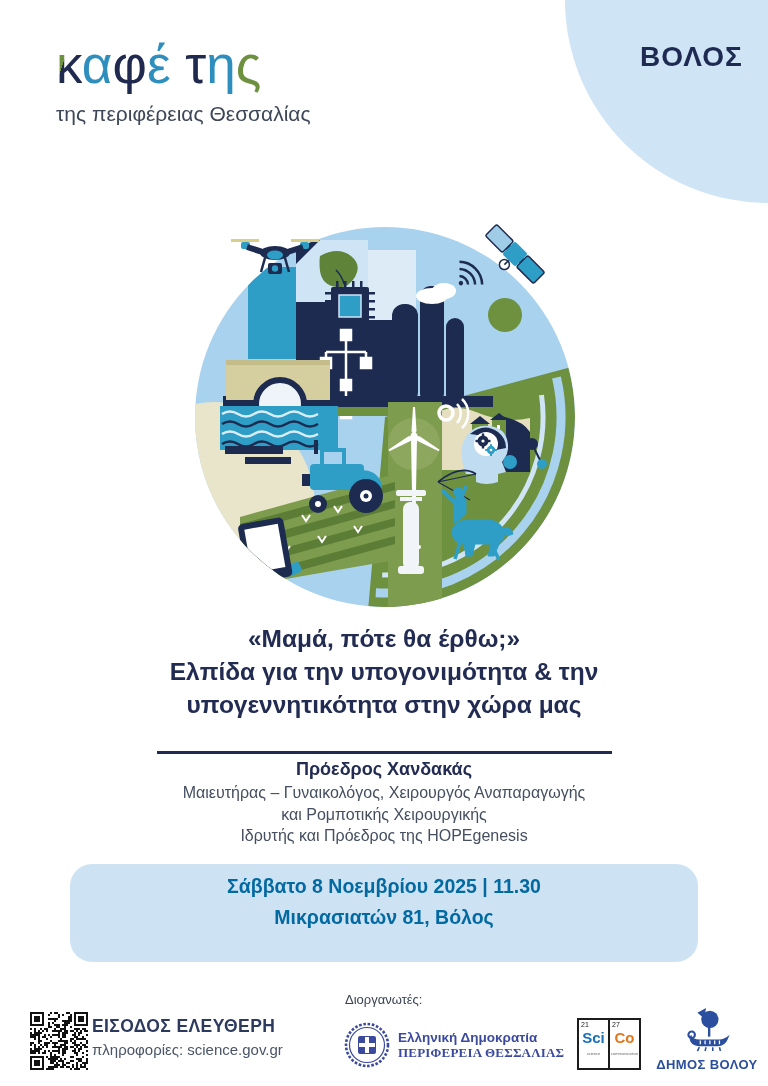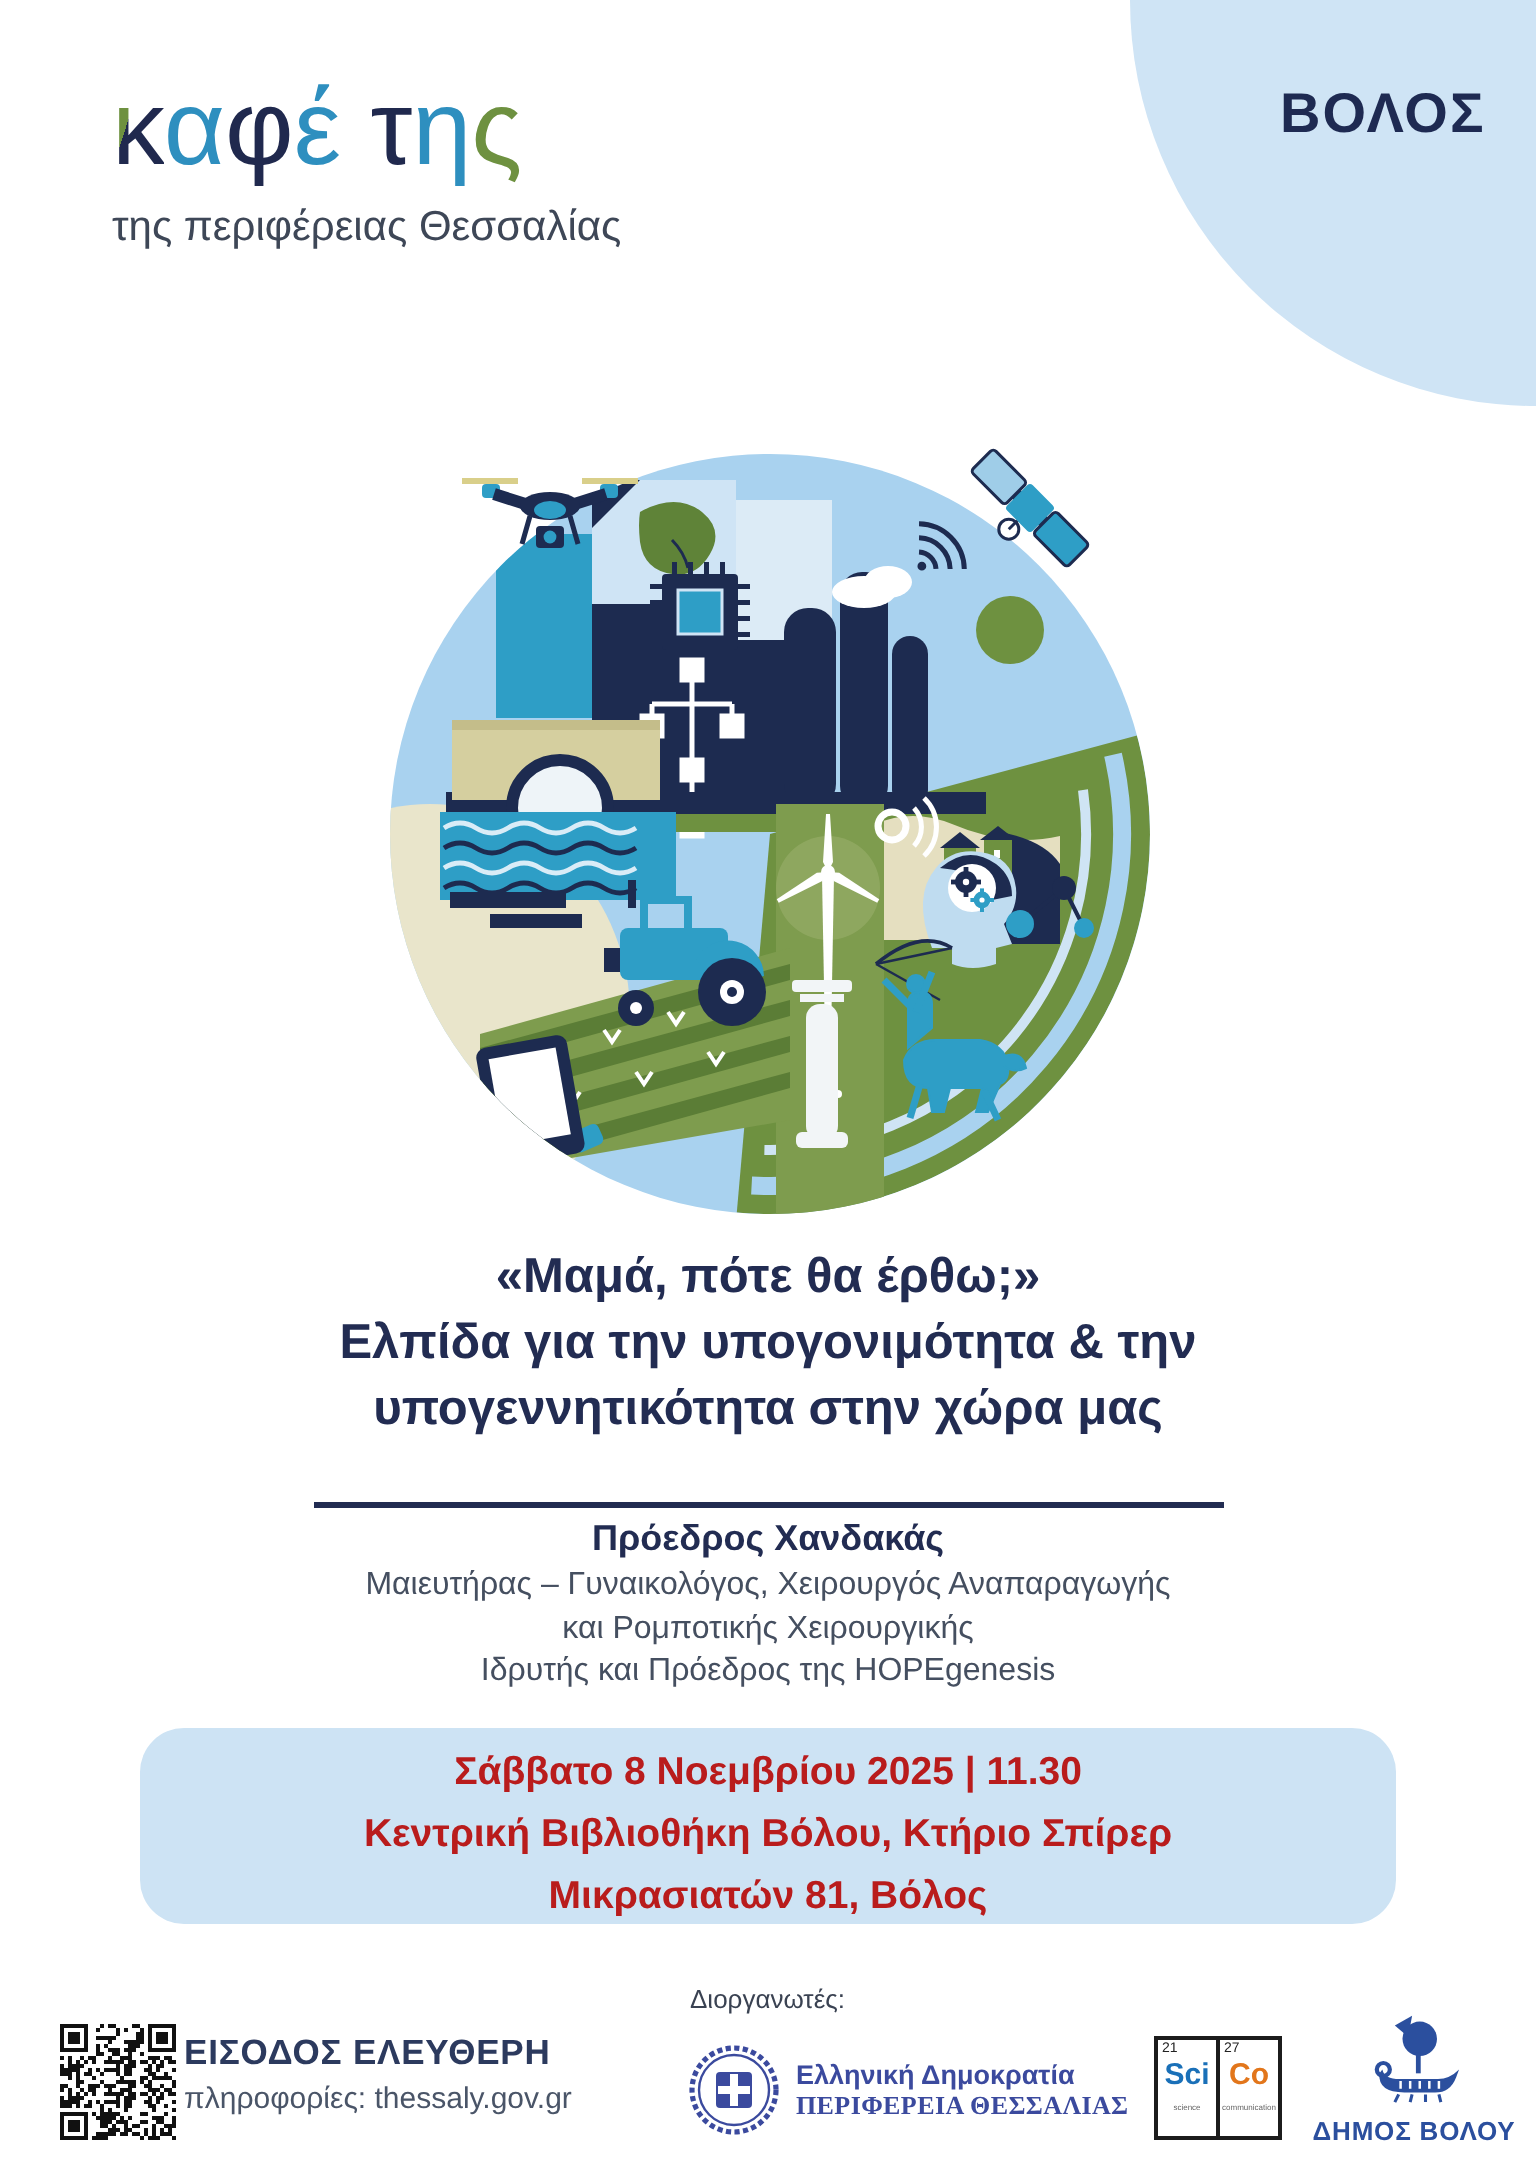--- a/index.html
+++ b/index.html
@@ -29,21 +29,21 @@
          font-size:24.5px;font-weight:700;line-height:33px;color:#222c52;}
   .divider{position:absolute;left:157px;top:751px;width:455px;height:2.5px;background:#222c52;}
   .speaker-name{position:absolute;left:0;top:759px;width:768px;text-align:center;
                 font-size:18px;font-weight:700;color:#222c52;}
   .speaker-roles{position:absolute;left:0;top:782px;width:768px;text-align:center;
                  font-size:16px;font-weight:400;line-height:21.5px;color:#454f60;}
 
   
   .event-box{position:absolute;left:70px;top:864px;width:628px;height:98px;
              border-radius:22px;background:#cde3f4;text-align:center;
-             color:#b91c1c;font-size:19.5px;font-weight:600;line-height:30px;
+             color:#0369a1;font-size:19.5px;font-weight:600;line-height:30px;
              padding-top:6px;box-sizing:border-box;}
   .event-box .line{display:block;margin-top:1px;}
 
   
   .qr{position:absolute;left:30px;top:1012px;width:58px;height:58px;}
   .entry{position:absolute;left:92px;top:1016px;font-size:17.5px;font-weight:700;
          letter-spacing:.4px;color:#2c3a5e;}
   .info{position:absolute;left:92px;top:1041px;font-size:15px;color:#4a5568;}
   .organizers{position:absolute;left:345px;top:992px;font-size:13px;color:#3a4252;}
   .region-logo{position:absolute;left:344px;top:1022px;display:flex;align-items:center;}
@@ -321,39 +321,38 @@
   <div class="divider"></div>
   <div class="speaker-name">Πρόεδρος Χανδακάς</div>
   <div class="speaker-roles">
     <div>Μαιευτήρας – Γυναικολόγος, Χειρουργός Αναπαραγωγής</div>
     <div>και Ρομποτικής Χειρουργικής</div>
     <div>Ιδρυτής και Πρόεδρος της HOPEgenesis</div>
   </div>
 
   <div class="event-box">
     <span class="line">Σάββατο 8 Νοεμβρίου 2025 | 11.30</span>
-    <span class="line">Κεντρική Βιβλιοθήκη Βόλου, Κτήριο Σπίρερ</span>
     <span class="line">Μικρασιατών 81, Βόλος</span>
   </div>
 
   <svg id="qr" class="qr" viewBox="0 0 29 29">
     <rect width="29" height="29" fill="#fff"></rect>
   <path d="M10,0h1v1h-1zM12,0h1v1h-1zM13,0h1v1h-1zM18,0h1v1h-1zM19,0h1v1h-1zM9,1h1v1h-1zM14,1h1v1h-1zM16,1h1v1h-1zM20,1h1v1h-1zM14,2h1v1h-1zM19,2h1v1h-1zM20,2h1v1h-1zM9,3h1v1h-1zM10,3h1v1h-1zM11,3h1v1h-1zM12,3h1v1h-1zM13,3h1v1h-1zM19,3h1v1h-1zM20,3h1v1h-1zM12,4h1v1h-1zM16,4h1v1h-1zM17,4h1v1h-1zM18,4h1v1h-1zM19,4h1v1h-1zM20,4h1v1h-1zM9,5h1v1h-1zM11,5h1v1h-1zM17,5h1v1h-1zM18,5h1v1h-1zM19,5h1v1h-1zM9,6h1v1h-1zM12,6h1v1h-1zM13,6h1v1h-1zM14,6h1v1h-1zM16,6h1v1h-1zM17,6h1v1h-1zM18,6h1v1h-1zM9,7h1v1h-1zM10,7h1v1h-1zM13,7h1v1h-1zM14,7h1v1h-1zM17,7h1v1h-1zM20,7h1v1h-1zM0,8h1v1h-1zM2,8h1v1h-1zM5,8h1v1h-1zM7,8h1v1h-1zM8,8h1v1h-1zM12,8h1v1h-1zM15,8h1v1h-1zM16,8h1v1h-1zM17,8h1v1h-1zM22,8h1v1h-1zM23,8h1v1h-1zM24,8h1v1h-1zM26,8h1v1h-1zM27,8h1v1h-1zM2,9h1v1h-1zM4,9h1v1h-1zM6,9h1v1h-1zM8,9h1v1h-1zM11,9h1v1h-1zM12,9h1v1h-1zM13,9h1v1h-1zM14,9h1v1h-1zM15,9h1v1h-1zM17,9h1v1h-1zM18,9h1v1h-1zM20,9h1v1h-1zM21,9h1v1h-1zM23,9h1v1h-1zM25,9h1v1h-1zM27,9h1v1h-1zM28,9h1v1h-1zM0,10h1v1h-1zM2,10h1v1h-1zM3,10h1v1h-1zM4,10h1v1h-1zM5,10h1v1h-1zM14,10h1v1h-1zM16,10h1v1h-1zM17,10h1v1h-1zM18,10h1v1h-1zM22,10h1v1h-1zM24,10h1v1h-1zM25,10h1v1h-1zM0,11h1v1h-1zM1,11h1v1h-1zM2,11h1v1h-1zM3,11h1v1h-1zM4,11h1v1h-1zM7,11h1v1h-1zM9,11h1v1h-1zM11,11h1v1h-1zM12,11h1v1h-1zM13,11h1v1h-1zM14,11h1v1h-1zM16,11h1v1h-1zM17,11h1v1h-1zM21,11h1v1h-1zM22,11h1v1h-1zM24,11h1v1h-1zM28,11h1v1h-1zM0,12h1v1h-1zM1,12h1v1h-1zM2,12h1v1h-1zM4,12h1v1h-1zM6,12h1v1h-1zM7,12h1v1h-1zM10,12h1v1h-1zM14,12h1v1h-1zM16,12h1v1h-1zM17,12h1v1h-1zM22,12h1v1h-1zM23,12h1v1h-1zM26,12h1v1h-1zM2,13h1v1h-1zM4,13h1v1h-1zM8,13h1v1h-1zM15,13h1v1h-1zM20,13h1v1h-1zM21,13h1v1h-1zM23,13h1v1h-1zM24,13h1v1h-1zM25,13h1v1h-1zM26,13h1v1h-1zM27,13h1v1h-1zM4,14h1v1h-1zM5,14h1v1h-1zM10,14h1v1h-1zM14,14h1v1h-1zM15,14h1v1h-1zM16,14h1v1h-1zM17,14h1v1h-1zM18,14h1v1h-1zM20,14h1v1h-1zM22,14h1v1h-1zM28,14h1v1h-1zM0,15h1v1h-1zM1,15h1v1h-1zM4,15h1v1h-1zM7,15h1v1h-1zM8,15h1v1h-1zM9,15h1v1h-1zM11,15h1v1h-1zM12,15h1v1h-1zM13,15h1v1h-1zM17,15h1v1h-1zM18,15h1v1h-1zM21,15h1v1h-1zM22,15h1v1h-1zM25,15h1v1h-1zM28,15h1v1h-1zM0,16h1v1h-1zM2,16h1v1h-1zM5,16h1v1h-1zM7,16h1v1h-1zM8,16h1v1h-1zM12,16h1v1h-1zM15,16h1v1h-1zM16,16h1v1h-1zM17,16h1v1h-1zM22,16h1v1h-1zM23,16h1v1h-1zM24,16h1v1h-1zM26,16h1v1h-1zM27,16h1v1h-1zM2,17h1v1h-1zM4,17h1v1h-1zM6,17h1v1h-1zM8,17h1v1h-1zM11,17h1v1h-1zM12,17h1v1h-1zM13,17h1v1h-1zM14,17h1v1h-1zM15,17h1v1h-1zM17,17h1v1h-1zM18,17h1v1h-1zM20,17h1v1h-1zM21,17h1v1h-1zM23,17h1v1h-1zM25,17h1v1h-1zM27,17h1v1h-1zM28,17h1v1h-1zM0,18h1v1h-1zM2,18h1v1h-1zM3,18h1v1h-1zM4,18h1v1h-1zM5,18h1v1h-1zM14,18h1v1h-1zM16,18h1v1h-1zM17,18h1v1h-1zM18,18h1v1h-1zM22,18h1v1h-1zM24,18h1v1h-1zM25,18h1v1h-1zM0,19h1v1h-1zM1,19h1v1h-1zM2,19h1v1h-1zM3,19h1v1h-1zM4,19h1v1h-1zM7,19h1v1h-1zM9,19h1v1h-1zM11,19h1v1h-1zM12,19h1v1h-1zM13,19h1v1h-1zM14,19h1v1h-1zM16,19h1v1h-1zM17,19h1v1h-1zM21,19h1v1h-1zM22,19h1v1h-1zM24,19h1v1h-1zM28,19h1v1h-1zM0,20h1v1h-1zM1,20h1v1h-1zM2,20h1v1h-1zM4,20h1v1h-1zM6,20h1v1h-1zM7,20h1v1h-1zM10,20h1v1h-1zM14,20h1v1h-1zM16,20h1v1h-1zM17,20h1v1h-1zM22,20h1v1h-1zM23,20h1v1h-1zM26,20h1v1h-1zM10,21h1v1h-1zM12,21h1v1h-1zM16,21h1v1h-1zM23,21h1v1h-1zM28,21h1v1h-1zM8,22h1v1h-1zM10,22h1v1h-1zM11,22h1v1h-1zM12,22h1v1h-1zM13,22h1v1h-1zM14,22h1v1h-1zM20,22h1v1h-1zM21,22h1v1h-1zM26,22h1v1h-1zM9,23h1v1h-1zM10,23h1v1h-1zM11,23h1v1h-1zM12,23h1v1h-1zM13,23h1v1h-1zM15,23h1v1h-1zM17,23h1v1h-1zM23,23h1v1h-1zM24,23h1v1h-1zM25,23h1v1h-1zM28,23h1v1h-1zM10,24h1v1h-1zM11,24h1v1h-1zM12,24h1v1h-1zM14,24h1v1h-1zM15,24h1v1h-1zM16,24h1v1h-1zM20,24h1v1h-1zM21,24h1v1h-1zM24,24h1v1h-1zM25,24h1v1h-1zM28,24h1v1h-1zM10,25h1v1h-1zM11,25h1v1h-1zM13,25h1v1h-1zM16,25h1v1h-1zM18,25h1v1h-1zM19,25h1v1h-1zM23,25h1v1h-1zM26,25h1v1h-1zM27,25h1v1h-1zM28,25h1v1h-1zM12,26h1v1h-1zM13,26h1v1h-1zM14,26h1v1h-1zM16,26h1v1h-1zM17,26h1v1h-1zM21,26h1v1h-1zM23,26h1v1h-1zM25,26h1v1h-1zM27,26h1v1h-1zM9,27h1v1h-1zM10,27h1v1h-1zM11,27h1v1h-1zM12,27h1v1h-1zM13,27h1v1h-1zM15,27h1v1h-1zM16,27h1v1h-1zM18,27h1v1h-1zM19,27h1v1h-1zM21,27h1v1h-1zM23,27h1v1h-1zM25,27h1v1h-1zM26,27h1v1h-1zM27,27h1v1h-1zM8,28h1v1h-1zM9,28h1v1h-1zM10,28h1v1h-1zM11,28h1v1h-1zM20,28h1v1h-1zM22,28h1v1h-1zM23,28h1v1h-1zM24,28h1v1h-1zM28,28h1v1h-1z" fill="#111"></path>
       <rect x="0" y="0" width="7" height="7" fill="#111"></rect>
       <rect x="1" y="1" width="5" height="5" fill="#fff"></rect>
       <rect x="2" y="2" width="3" height="3" fill="#111"></rect>
       <rect x="22" y="0" width="7" height="7" fill="#111"></rect>
       <rect x="23" y="1" width="5" height="5" fill="#fff"></rect>
       <rect x="24" y="2" width="3" height="3" fill="#111"></rect>
       <rect x="0" y="22" width="7" height="7" fill="#111"></rect>
       <rect x="1" y="23" width="5" height="5" fill="#fff"></rect>
       <rect x="2" y="24" width="3" height="3" fill="#111"></rect>
     </svg>
   <div class="entry">ΕΙΣΟΔΟΣ ΕΛΕΥΘΕΡΗ</div>
-  <div class="info">πληροφορίες: thessaly.gov.gr</div>
+  <div class="info">πληροφορίες: science.gov.gr</div>
   <div class="organizers">Διοργανωτές:</div>
 
   <div class="region-logo">
     <svg width="46" height="46" viewBox="0 0 46 46">
       <circle cx="23" cy="23" r="21" fill="none" stroke="#3b4a9e" stroke-width="2.6" stroke-dasharray="2.6,1.7"></circle>
       <circle cx="23" cy="23" r="17.5" fill="#fff" stroke="#3b4a9e" stroke-width="1.2"></circle>
       <rect x="14" y="14" width="18" height="18" rx="2" fill="#3b4a9e"></rect>
       <rect x="21" y="15" width="4" height="16" fill="#fff"></rect>
       <rect x="15" y="21" width="16" height="4" fill="#fff"></rect>
     </svg>

